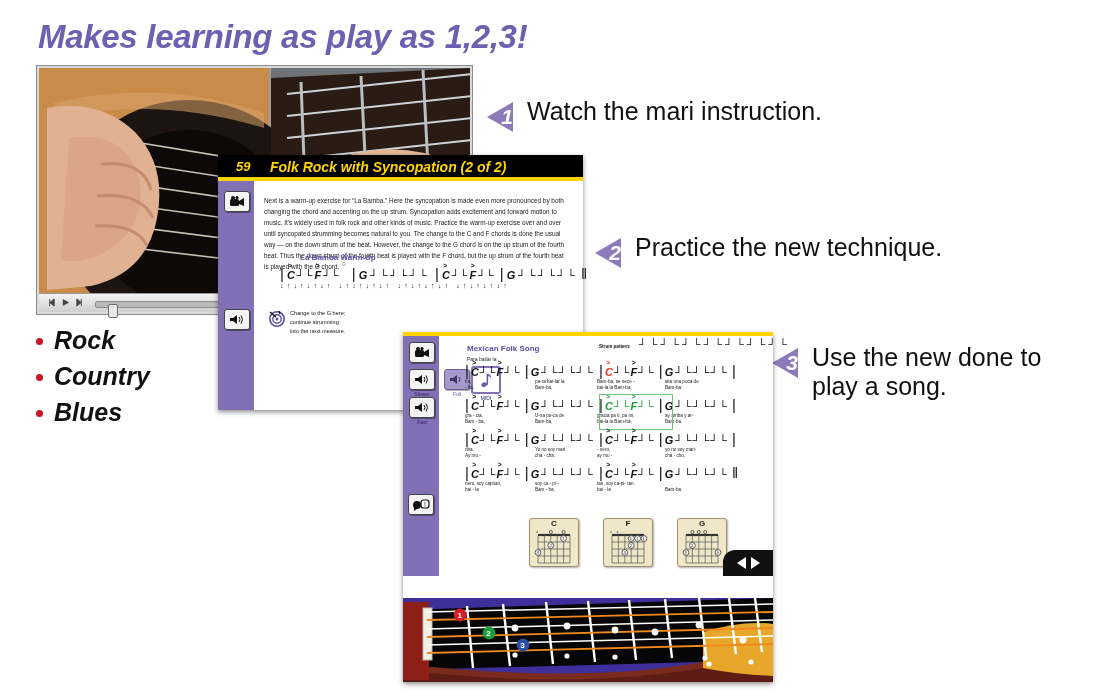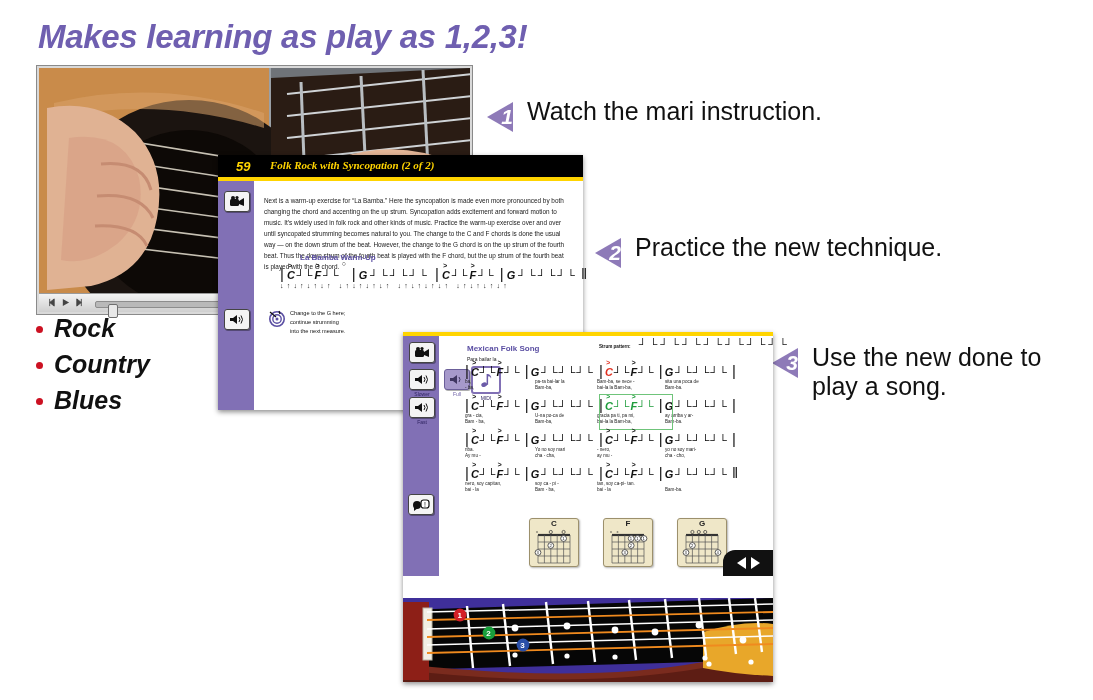--- a/index.html
+++ b/index.html
@@ -4,21 +4,21 @@
 <style>
   html,body{margin:0;padding:0;background:#ffffff;}
   body{width:1093px;height:700px;position:relative;overflow:hidden;
        font-family:"Liberation Sans",sans-serif;}
 
   
   #headline{position:absolute;left:38px;top:18px;font-size:33px;font-weight:bold;
             font-style:italic;color:#6f5fb0;letter-spacing:-0.3px;white-space:nowrap;}
 
   
-  #bullets{position:absolute;left:36px;top:312px;width:190px;}
+  #bullets{position:absolute;left:36px;top:324px;width:190px;}
   .blt{display:flex;align-items:baseline;margin-bottom:4px;}
   .blt .dot{width:7px;height:7px;border-radius:50%;background:#cc1122;
             margin-right:11px;flex:0 0 auto;position:relative;top:-4px;}
   .blt .btxt{font-size:25px;font-weight:bold;font-style:italic;color:#111;
              line-height:1.28;}
 
   
   .step{position:absolute;display:flex;align-items:flex-start;}
   .tri{width:0;height:0;border-top:15px solid transparent;border-bottom:15px solid transparent;
        border-right:26px solid #8e7ab8;flex:0 0 auto;position:relative;}
@@ -38,22 +38,22 @@
   #vtrack{position:absolute;left:56px;right:10px;top:7px;height:5px;background:#b9b9b9;
           border:1px solid #8d8d8d;border-radius:2px;}
   #vthumb{position:absolute;left:12px;top:2px;width:8px;height:12px;background:#e8e8e8;
           border:1px solid #6e6e6e;border-radius:2px;}
 
   
   .win{position:absolute;background:#fff;box-shadow:0 2px 5px rgba(0,0,0,.45);}
   .winhdr{height:22px;background:#000;position:relative;}
   .winhdr .pnum{position:absolute;left:18px;top:4px;color:#ffd400;font-size:13px;
                 font-weight:bold;font-style:italic;}
-  .winhdr .ptitle{position:absolute;left:52px;top:4px;color:#ffd400;font-size:11px;
-                  font-weight:bold;font-style:italic;font-family:Liberation Serif, serif;}
+  .winhdr .ptitle{position:absolute;left:52px;top:4px;color:#ffd400;font-size:14px;
+                  font-weight:bold;font-style:italic;}
   .ylinebar{height:4px;background:#ffd400;}
   .winbody{position:relative;background:#fff;}
   .sidebar{position:absolute;left:0;top:0;width:36px;background:#8170b5;}
   .iconbtn{width:24px;height:19px;background:#f4f4f4;border:1px solid #444;
            border-radius:3px;display:flex;align-items:center;justify-content:center;
            box-shadow:1px 1px 0 rgba(0,0,0,.35);}
   .iconlbl{font-size:5px;color:#2e2360;text-align:center;margin-top:1px;}
 
   
   #win2{left:218px;top:155px;width:365px;height:255px;}

